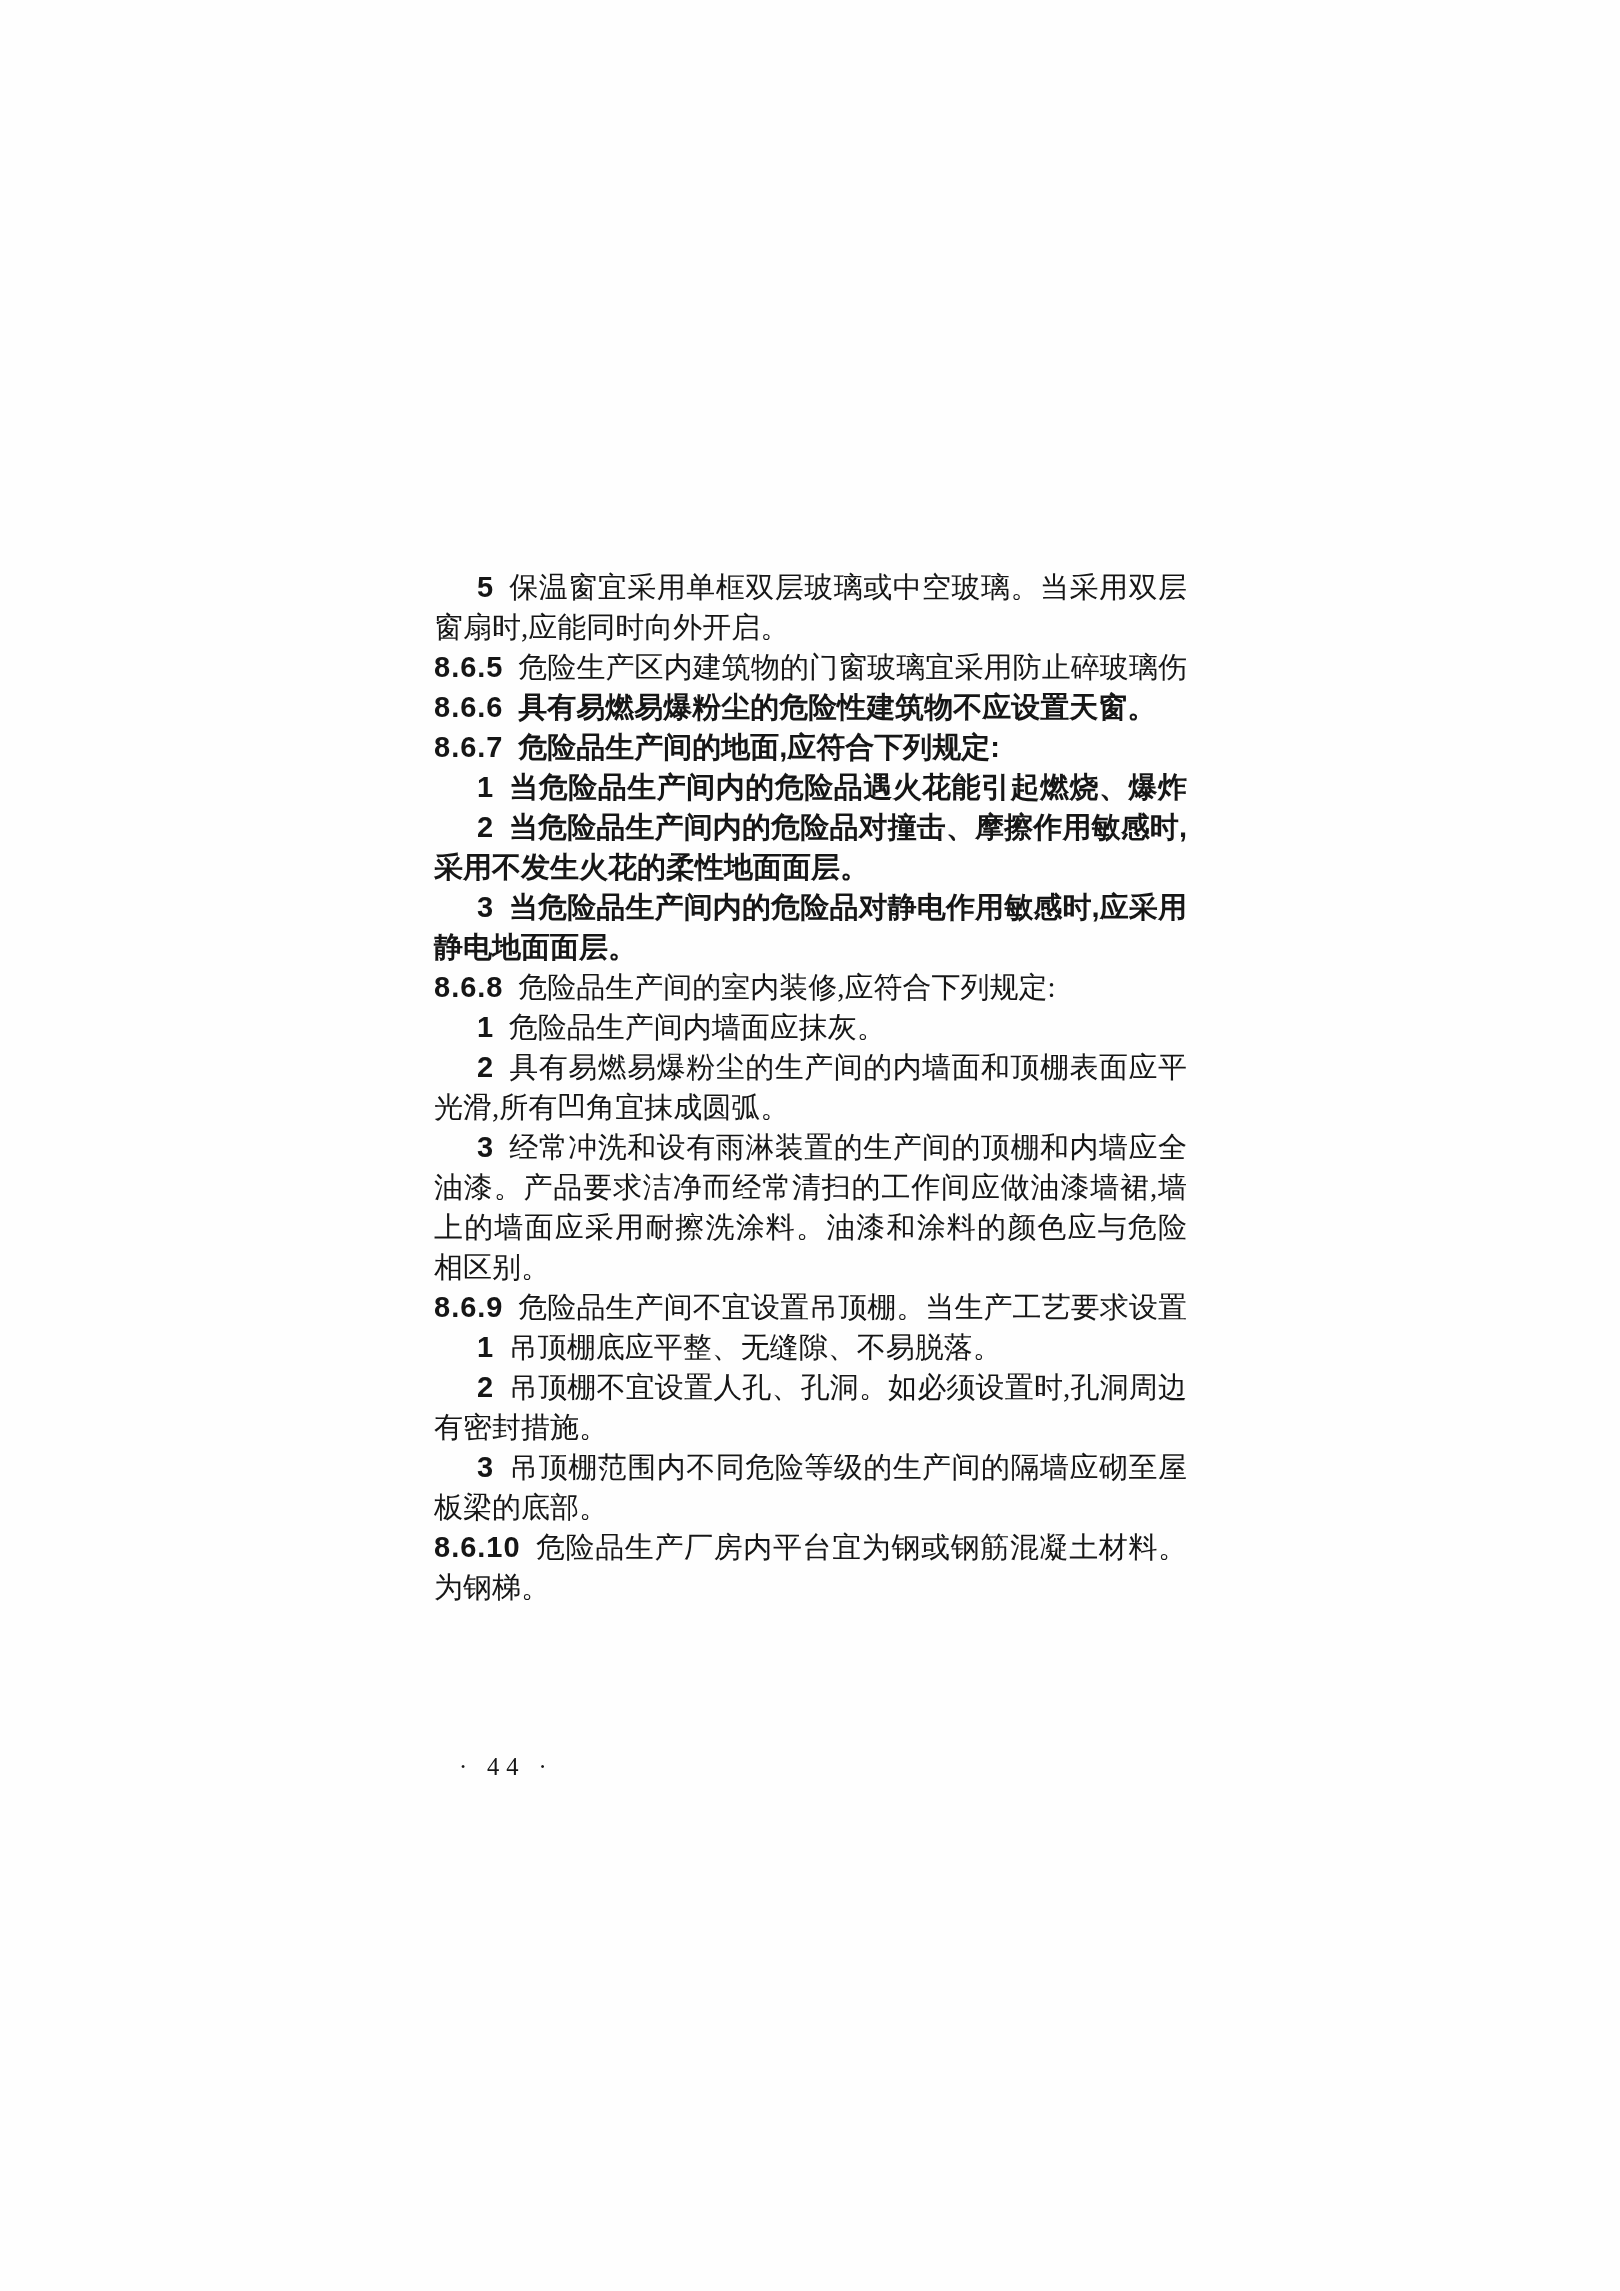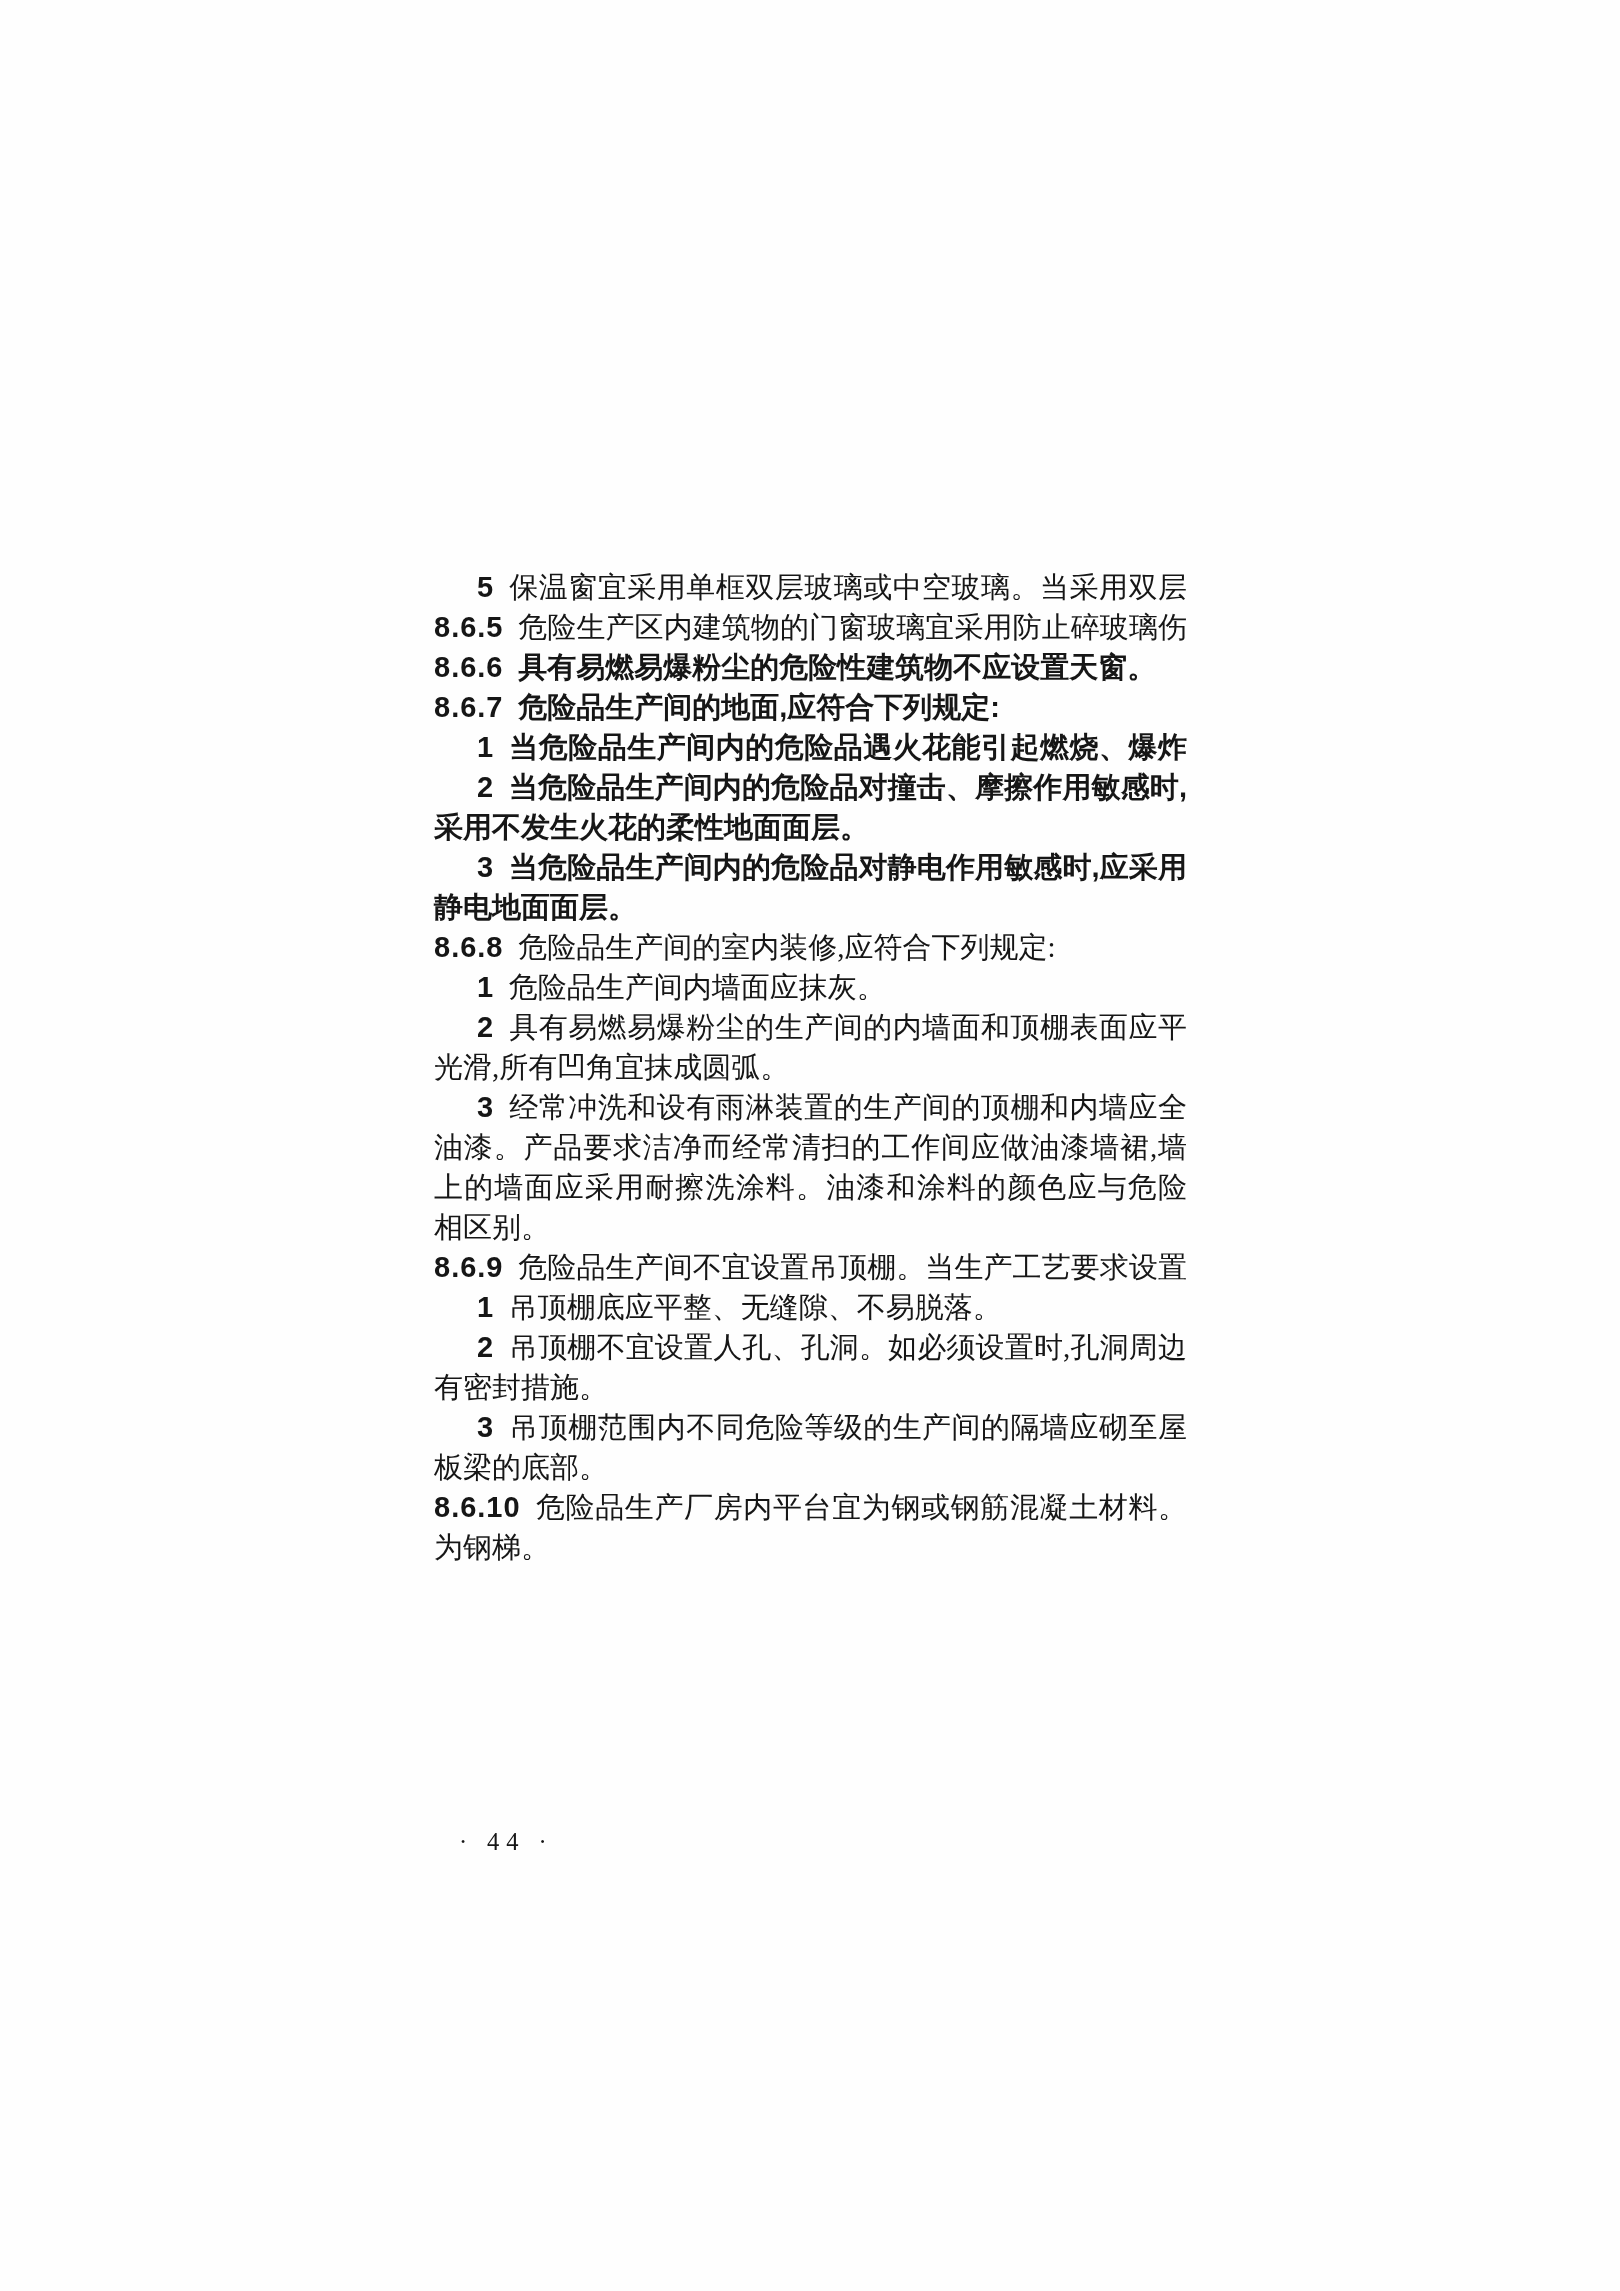--- a/index.html
+++ b/index.html
@@ -44,34 +44,35 @@
     margin-right: 14.7px;
     letter-spacing: 1px;
   }
   .line.bold .txt {
     font-weight: 700;
     font-family: "Liberation Sans", sans-serif;
   }
   .page-number {
     position: absolute;
     left: 459px;
-    top: 1827px;
+    top: 1752px;
     font-size: 24.5px;
     line-height: 29px;
     letter-spacing: 6.9px;
     font-family: "Liberation Serif", serif;
     color: #161616;
   }
 </style>
 </head>
 <body>
 
 <div class="page">
   <div class="content">
       <div class="line indent fill"><span class="num">5</span><span class="txt">保温窗宜采用单框双层玻璃或中空玻璃。当采用双层框</span></div>
+      <div class="line"><span class="txt">窗扇时,应能同时向外开启。</span></div>
       <div class="line fill"><span class="num">8.6.5</span><span class="txt">危险生产区内建筑物的门窗玻璃宜采用防止碎玻璃伤人</span></div>
       <div class="line bold"><span class="num">8.6.6</span><span class="txt">具有易燃易爆粉尘的危险性建筑物不应设置天窗。</span></div>
       <div class="line bold"><span class="num">8.6.7</span><span class="txt">危险品生产间的地面,应符合下列规定:</span></div>
       <div class="line indent fill bold"><span class="num">1</span><span class="txt">当危险品生产间内的危险品遇火花能引起燃烧、爆炸时,</span></div>
       <div class="line indent fill bold"><span class="num">2</span><span class="txt">当危险品生产间内的危险品对撞击、摩擦作用敏感时,应</span></div>
       <div class="line bold"><span class="txt">采用不发生火花的柔性地面面层。</span></div>
       <div class="line indent fill bold"><span class="num">3</span><span class="txt">当危险品生产间内的危险品对静电作用敏感时,应采用防</span></div>
       <div class="line bold"><span class="txt">静电地面面层。</span></div>
       <div class="line"><span class="num">8.6.8</span><span class="txt">危险品生产间的室内装修,应符合下列规定:</span></div>
       <div class="line indent"><span class="num">1</span><span class="txt">危险品生产间内墙面应抹灰。</span></div>

